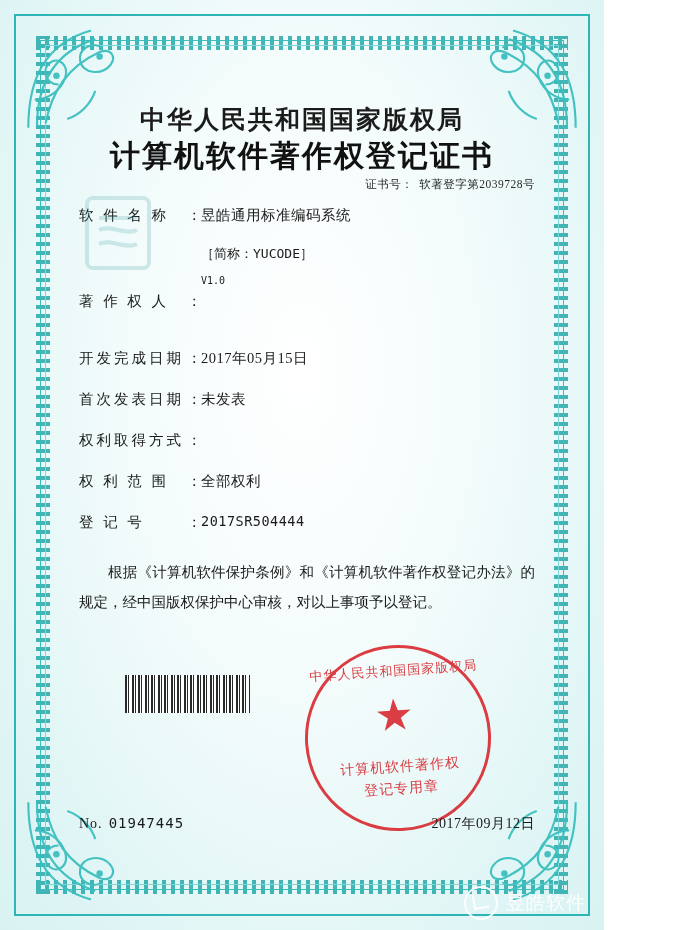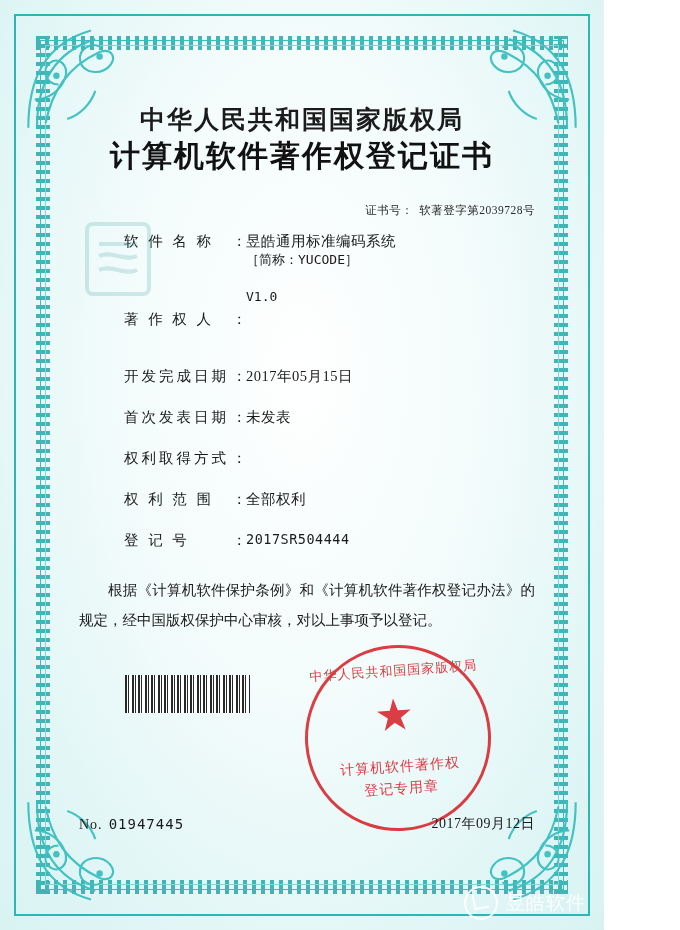--- a/index.html
+++ b/index.html
@@ -72,21 +72,20 @@
   }
   .title2 {
     text-align: center;
     font-family: "DejaVu Serif", "Liberation Serif", serif;
     font-size: 30px;
     letter-spacing: 2px;
     color: #111;
     font-weight: 700;
   }
   .cert-no-line {
-    margin-top: 26px;
     text-align: right;
     padding-right: 14px;
     font-size: 11.5px;
     color: #2b2b2b;
     letter-spacing: .5px;
   }
   .cert-no-line .lbl { margin-right: 6px; }
 
   
   .fields {
@@ -99,43 +98,42 @@
     align-items: flex-start;
     margin-bottom: 6px;
     font-size: 14.5px;
     color: #1a1a1a;
   }
   .row .label {
     width: 108px;
     flex: 0 0 108px;
     letter-spacing: 3px;
     white-space: nowrap;
-    margin-left: 45px;
   }
   .row .colon {
     width: 14px;
     flex: 0 0 14px;
     text-align: center;
   }
   .row .value {
     flex: 1;
     letter-spacing: .5px;
   }
   .value .sub {
     display: block;
     font-family: "DejaVu Sans Mono", "Liberation Mono", monospace;
     font-size: 13px;
-    margin-top: 0;
+    margin-top: 20px;
     letter-spacing: 0;
   }
   .value .ver {
     display: block;
     font-family: "DejaVu Sans Mono", "Liberation Mono", monospace;
-    font-size: 13px;
-    margin-top: 20px;
+    font-size: 10px;
+    margin-top: 12px;
     letter-spacing: 0;
   }
   .gap-sm { height: 16px; }
   .row.spaced { margin-bottom: 22px; }
   .mono { font-family: "DejaVu Sans Mono", "Liberation Mono", monospace; font-size: 13.5px; }
 
   
   .wm-seal {
     position: absolute;
     left: 28px;
@@ -218,21 +216,21 @@
   .seal .l2 { top: 132px; }
 
   
   .footer {
     position: absolute;
     left: 24px;
     right: 14px;
     bottom: 42px;
     display: flex;
     justify-content: space-between;
-    align-items: center;
+    align-items: flex-start;
     font-size: 14px;
     color: #1a1a1a;
   }
   .footer .no {
     font-family: "DejaVu Sans Mono", "Liberation Mono", monospace;
     letter-spacing: 1px;
   }
   .footer .no .lbl { font-family: "Liberation Serif", serif; margin-right: 6px; }
   .footer .date { letter-spacing: .5px; }
 

